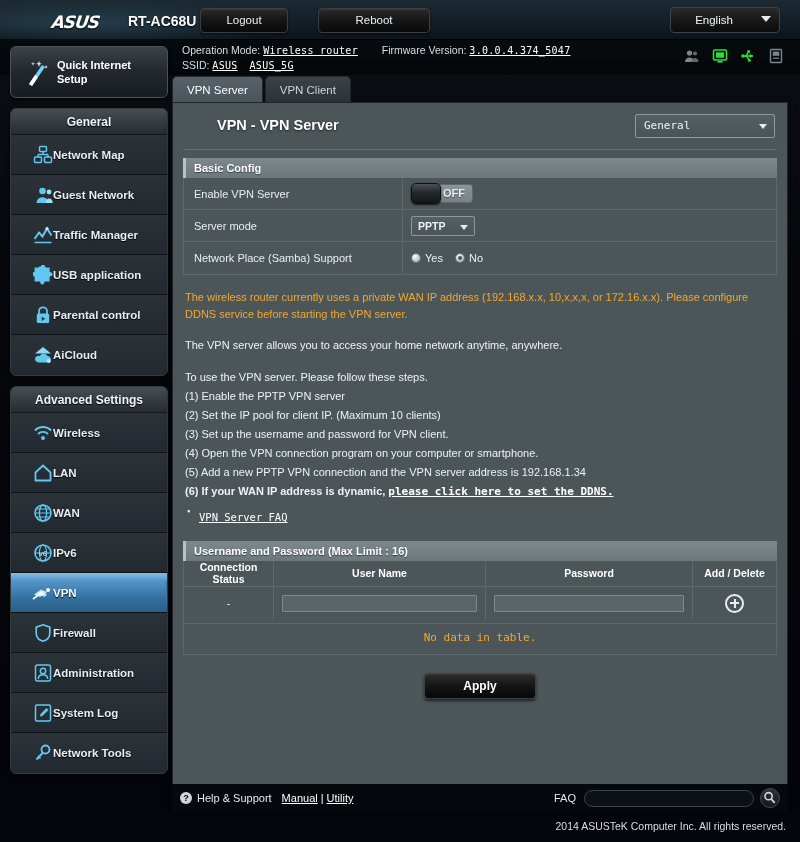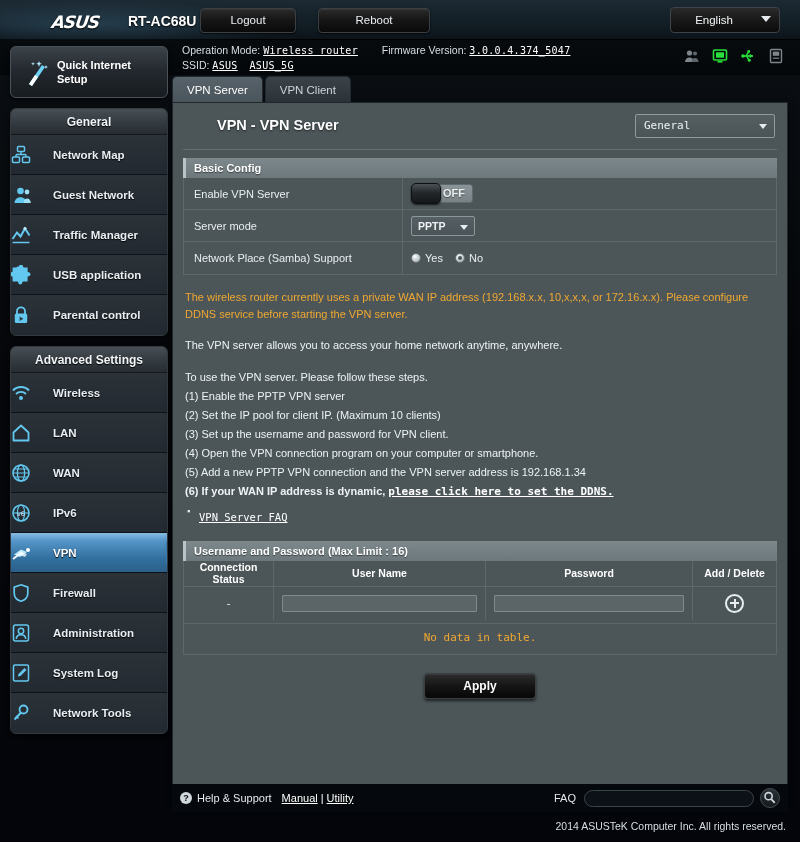--- a/index.html
+++ b/index.html
@@ -39,21 +39,21 @@
     text-shadow: 0 1px 2px #000;
   }
   .topbtn {
     position: absolute; top: 8px; height: 25px;
     background: linear-gradient(180deg,#2b2b2b 0%, #151515 50%, #0a0a0a 100%);
     border: 1px solid #3a3f44; border-radius: 4px;
     color: #e9eef2; font-size: 11.5px; text-align: center; line-height: 23px;
     cursor: pointer;
     box-shadow: 0 1px 2px rgba(0,0,0,.7), inset 0 1px 0 rgba(255,255,255,.06);
   }
-  .btn-logout { left: 200px; width: 96px; }
+  .btn-logout { left: 200px; width: 88px; }
   .btn-reboot { left: 318px; width: 112px; }
   .lang-select {
     position: absolute; right: 20px; top: 7px; width: 110px; height: 26px;
     background: linear-gradient(180deg,#2a2a2a 0%, #171717 55%, #0c0c0c 100%);
     border: 1px solid #3d4348; border-radius: 4px;
     cursor: pointer;
   }
   .lang-label { position:absolute; left:0; top:0; width: 86px; height: 24px;
     line-height: 24px; text-align: center; color: #f2f5f7; font-size: 11.5px; }
   .lang-caret { position:absolute; right: 8px; top: 8px;
@@ -100,21 +100,21 @@
     border-bottom: 1px solid #14181c;
     text-shadow: 0 1px 1px #000;
   }
   .nav-item {
     position: relative; height: 40px; display:flex; align-items:center;
     border-bottom: 1px solid #0e1216;
     background: linear-gradient(180deg,#2b3238 0%, #232930 100%);
     cursor: pointer;
   }
   .nav-item:last-child { border-bottom: none; }
-  .nav-item .ico { width: 42px; display:flex; justify-content:flex-start; align-items:center; }
+  .nav-item .ico { width: 42px; display:flex; justify-content:flex-end; align-items:center; }
   .nav-item .lbl { color:#e8eef3; font-size:11.5px; font-weight: bold; text-shadow: 0 1px 1px #000; }
   .nav-item.active {
     background: linear-gradient(180deg,#7fb6dd 0%, #4f8fc4 18%, #2f6ea6 60%, #2a6characters 100%);
     background: linear-gradient(180deg,#88bde2 0%, #5595c8 20%, #31709f 65%, #2c5f8a 100%);
   }
   .nav-item.active .lbl { color:#ffffff; }
   .nav-arrow {
     position:absolute; right: -13px; top: 8px;
     width:0;height:0;border-top:12px solid transparent;border-bottom:12px solid transparent;
     border-left:14px solid #3d7cae;
@@ -415,20 +415,30 @@
         <span class="ico">
           <svg width="20" height="20" viewBox="0 0 20 20">
             <path d="M6 9V6.3a4 4 0 0 1 8 0V9" fill="none" stroke="#63c8f0" stroke-width="1.8"></path>
             <rect x="3.8" y="8.6" width="12.4" height="9.4" rx="1.6" fill="#63c8f0"></rect>
             <path d="M8.6 11.5l3.8 2.2-3.8 2.2z" fill="#2c3a44"></path>
           </svg>
         </span>
         <span class="lbl">Parental control</span>
       </div>
 
+      <div class="nav-item">
+        <span class="ico">
+          <svg width="20" height="20" viewBox="0 0 20 20">
+            <path d="M10 2l8 6.6h-16z" fill="#8fd9f3"></path>
+            <path d="M5.6 10.8c-2 0-3.6 1.5-3.6 3.3s1.6 3.4 3.6 3.4h8.8c1.9 0 3.5-1.4 3.5-3.2s-1.6-3.2-3.5-3.2c-.5-1.6-2-2.6-3.7-2.6s-3.2 1-3.7 2.6z" fill="#63c8f0"></path>
+            <circle cx="15.8" cy="16" r="2" fill="#bfe9fa"></circle>
+          </svg>
+        </span>
+        <span class="lbl">AiCloud</span>
+      </div>
     </div>
 
     <div class="panel">
       <div class="panel-head">Advanced Settings</div>
 
       <div class="nav-item">
         <span class="ico">
           <svg width="20" height="20" viewBox="0 0 20 20">
             <path d="M2 7.5a11 11 0 0 1 16 0" fill="none" stroke="#63c8f0" stroke-width="2"></path>
             <path d="M5 11a7 7 0 0 1 10 0" fill="none" stroke="#63c8f0" stroke-width="1.8"></path>

